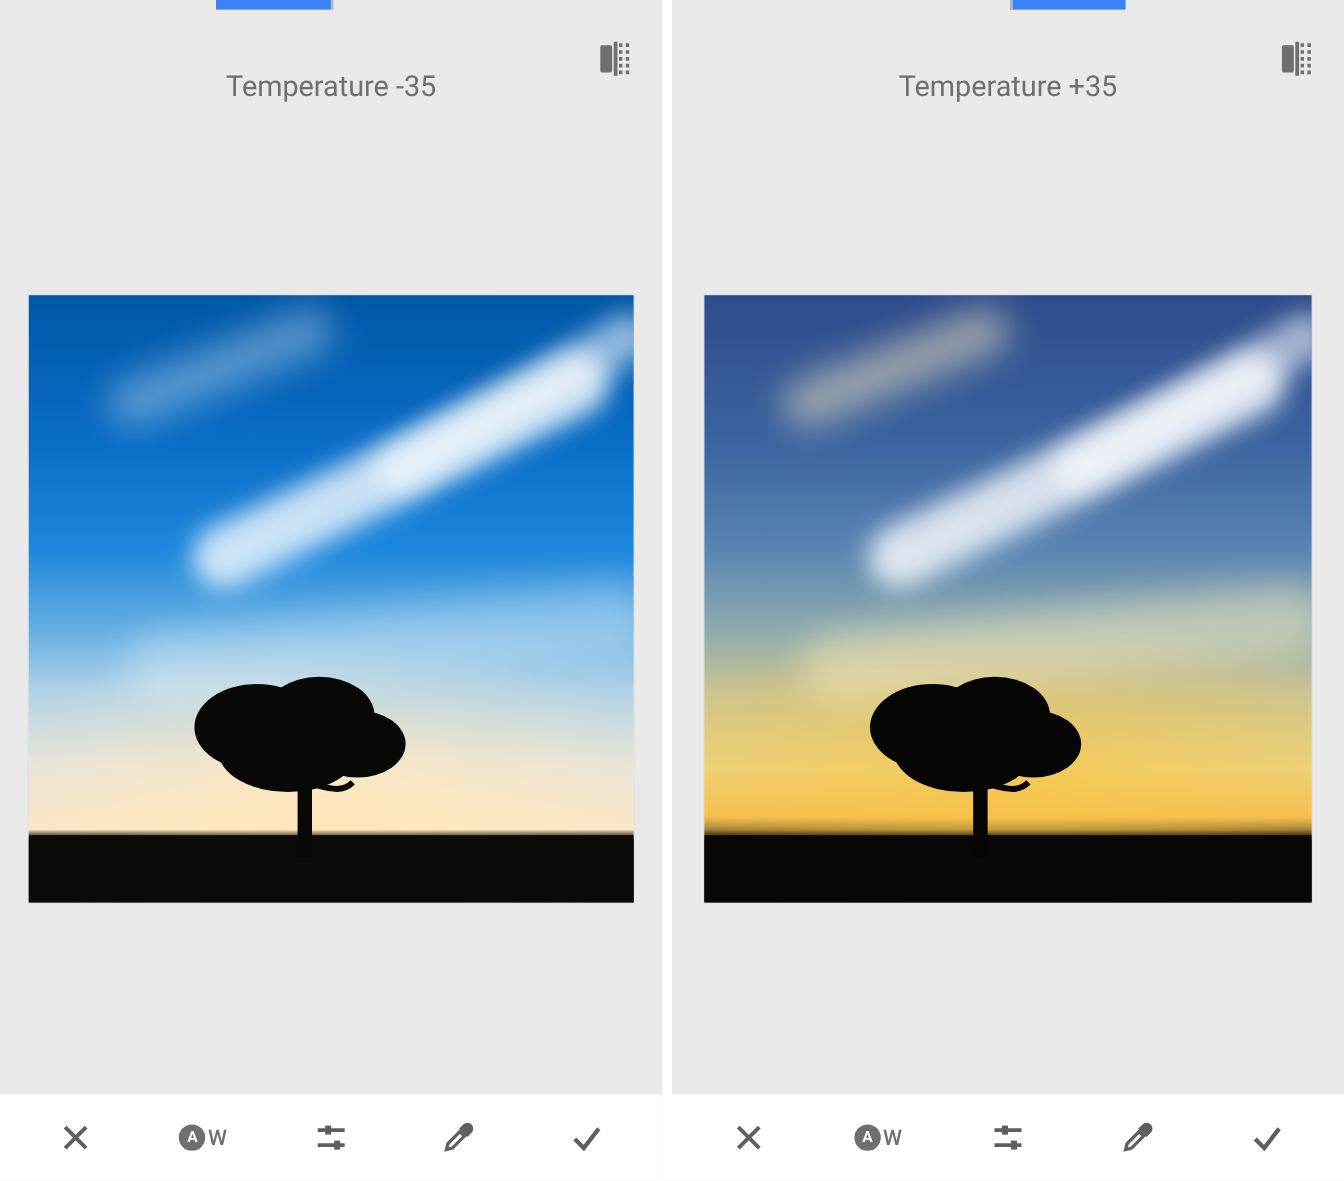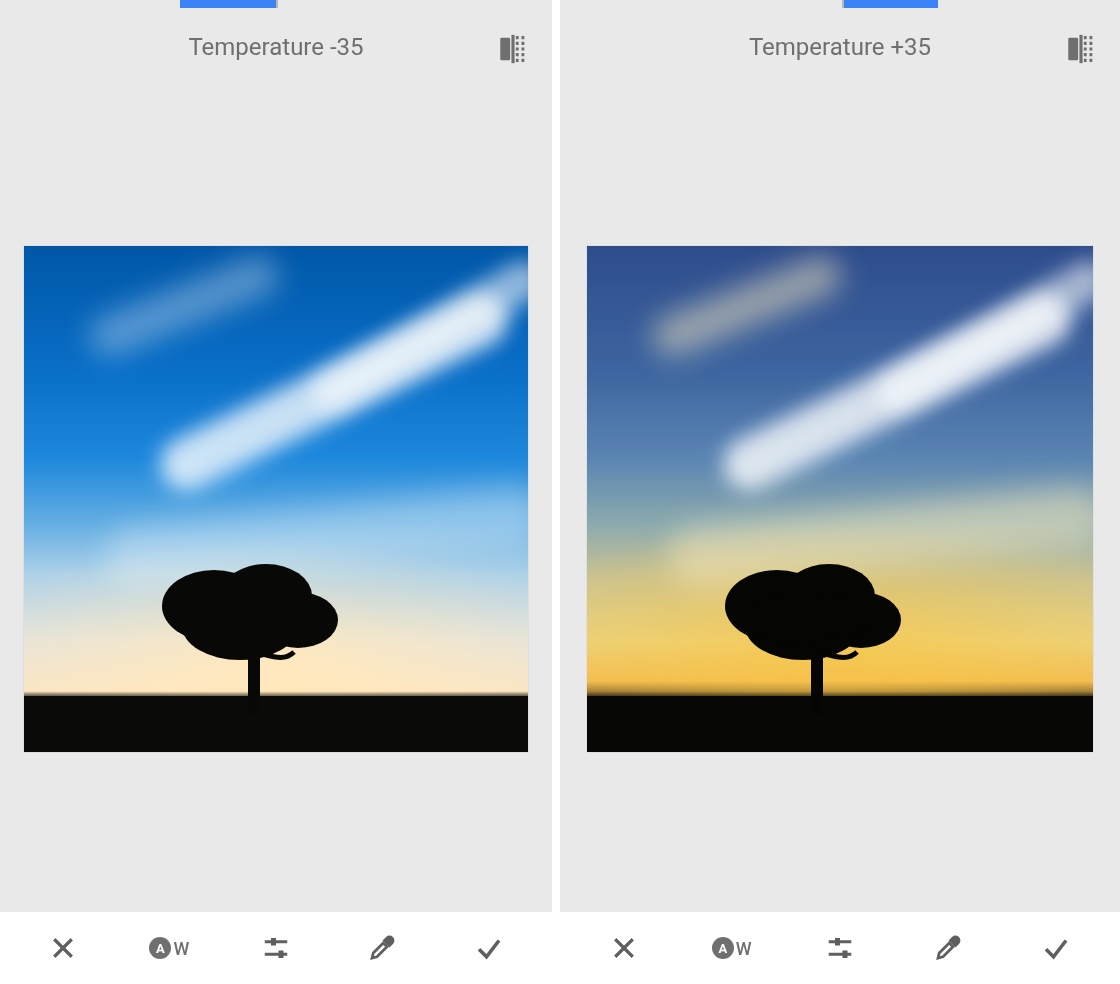--- a/index.html
+++ b/index.html
@@ -6,21 +6,21 @@
   html, body { width: 1120px; height: 984px; font-family: Roboto, "Helvetica Neue", Arial, sans-serif; background:#fff; }
   .wrap { display:flex; width:1120px; height:984px; }
   .panel { width:560px; height:984px; position:relative; display:flex; flex-direction:column; background:#e9e9e9; }
   .panel.left { border-right: 8px solid #ffffff; width:560px; }
   .panel.right { width:560px; }
   
   .slider-bar { height:8px; position:relative; background:transparent; }
   .slider-blue { position:absolute; top:0; height:8px; background:#3b82f6; }
   .slider-tick { position:absolute; top:0; height:8px; width:2px; background:#b9b9b9; }
   
-  .header { height:78px; display:flex; align-items:center; justify-content:center; position:relative; }
+  .header { height:78px; display:flex; align-items:flex-end; justify-content:center; position:relative; }
   .header-label { color:#6f6f6f; font-size:24px; font-weight:400; }
   .compare-btn { position:absolute; right:22px; top:50%; transform:translateY(-50%); width:34px; height:30px; color:#6f6f6f; cursor:pointer; }
   
   .preview-area { flex:1; display:flex; align-items:center; justify-content:center; padding: 0 24px 0 24px; }
   .photo { width:506px; height:506px; position:relative; overflow:hidden; box-shadow:0 0 0 1px rgba(0,0,0,0.04); }
   .photo.cool {
     background:
       linear-gradient(to top, #0a0a08 0%, #0a0a08 10%, rgba(10,10,8,0) 12%),
       radial-gradient(ellipse 110% 40% at 50% 82%, rgba(255,239,180,0.55) 0%, rgba(255,239,180,0.0) 60%),
       linear-gradient(to bottom, #1d4f9e 0%, #2a66bd 25%, #3f7fd3 42%, #7aa8dd 55%, #b9cfe6 65%, #e3e4df 78%, #f0e7cc 88%, #3b3b34 90%);

